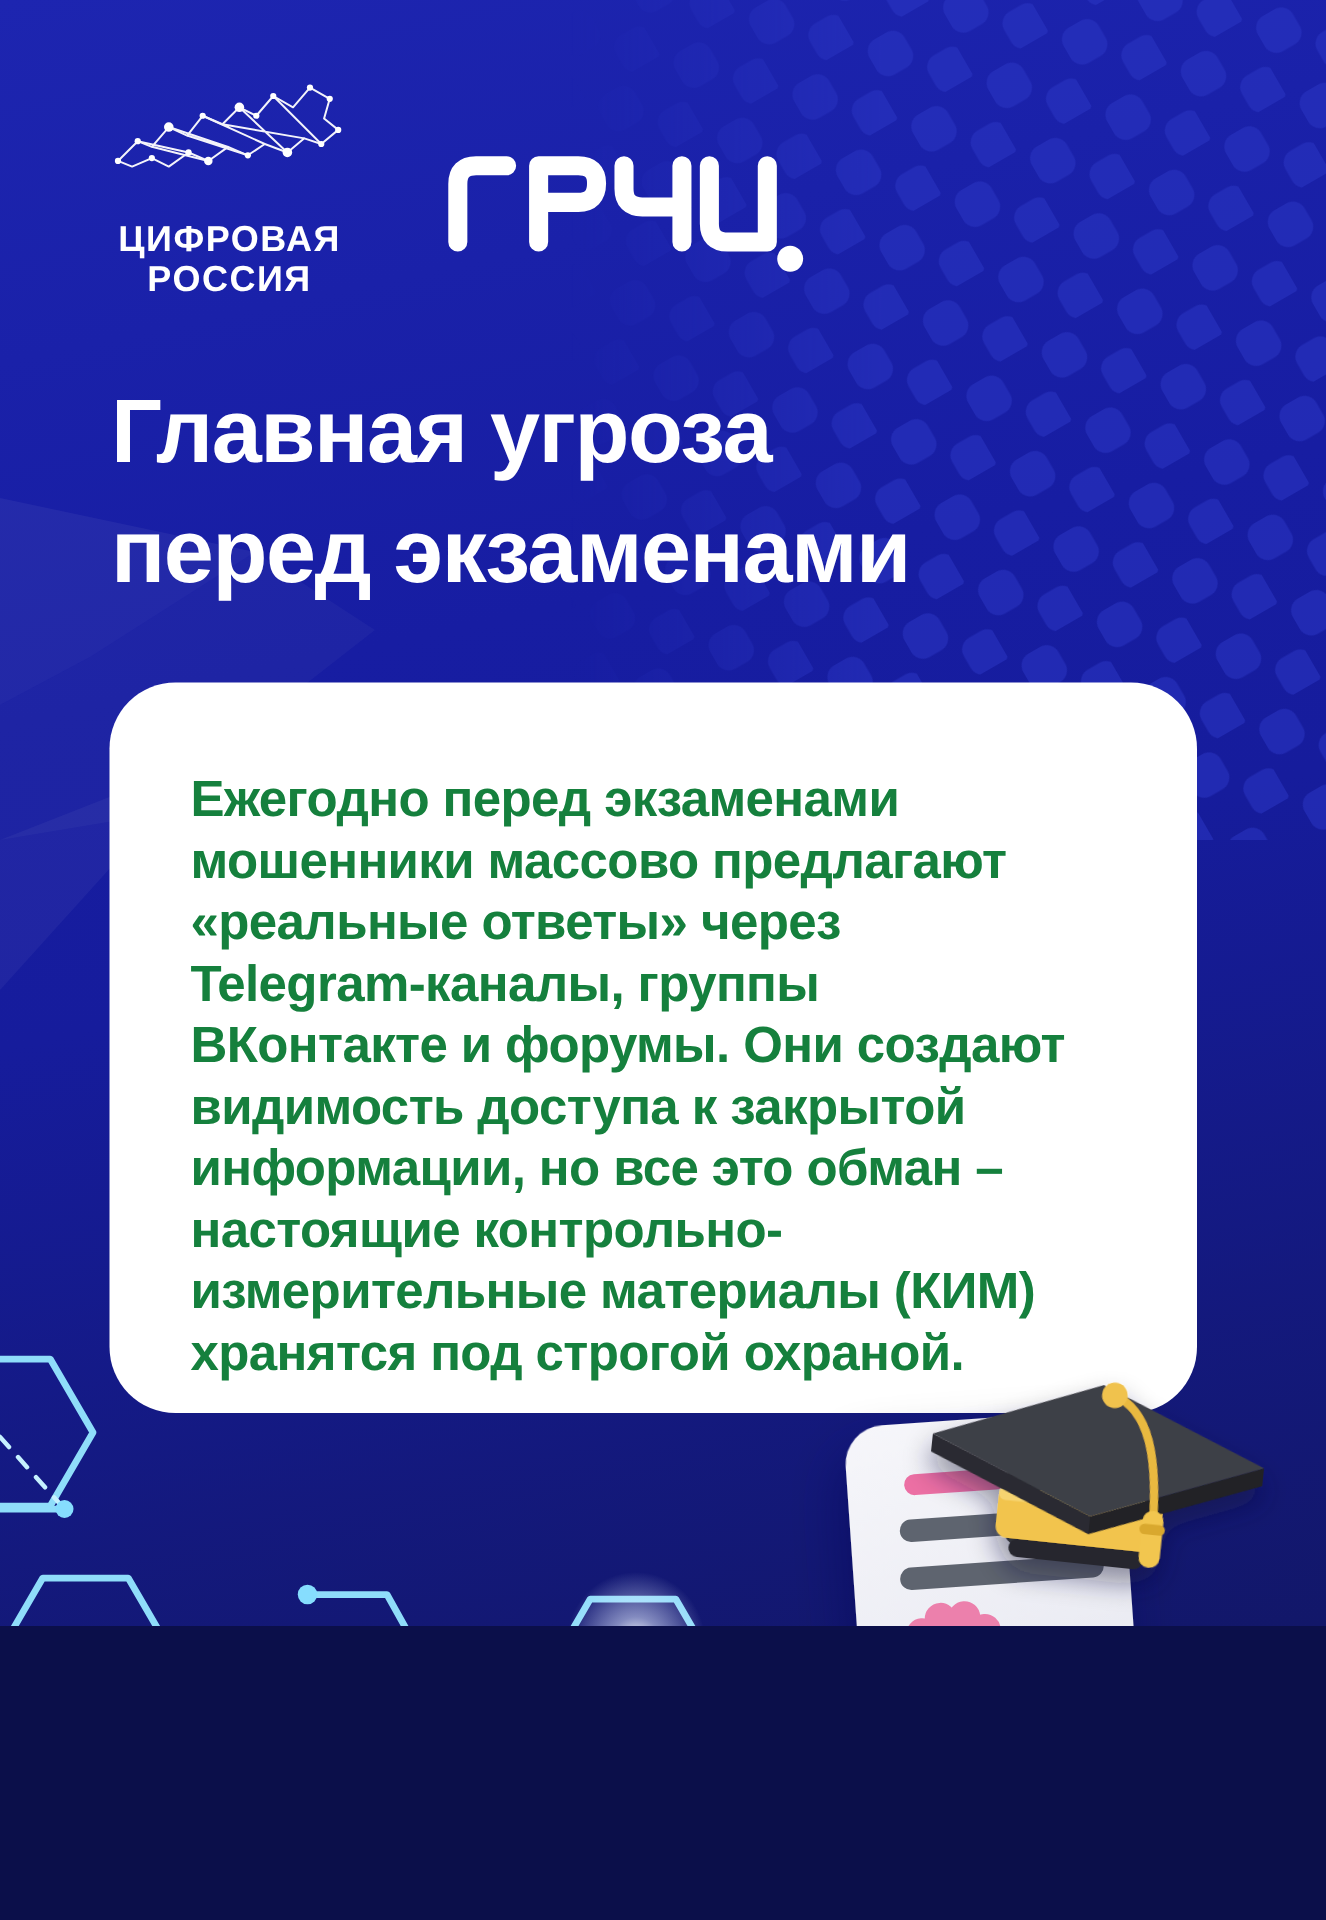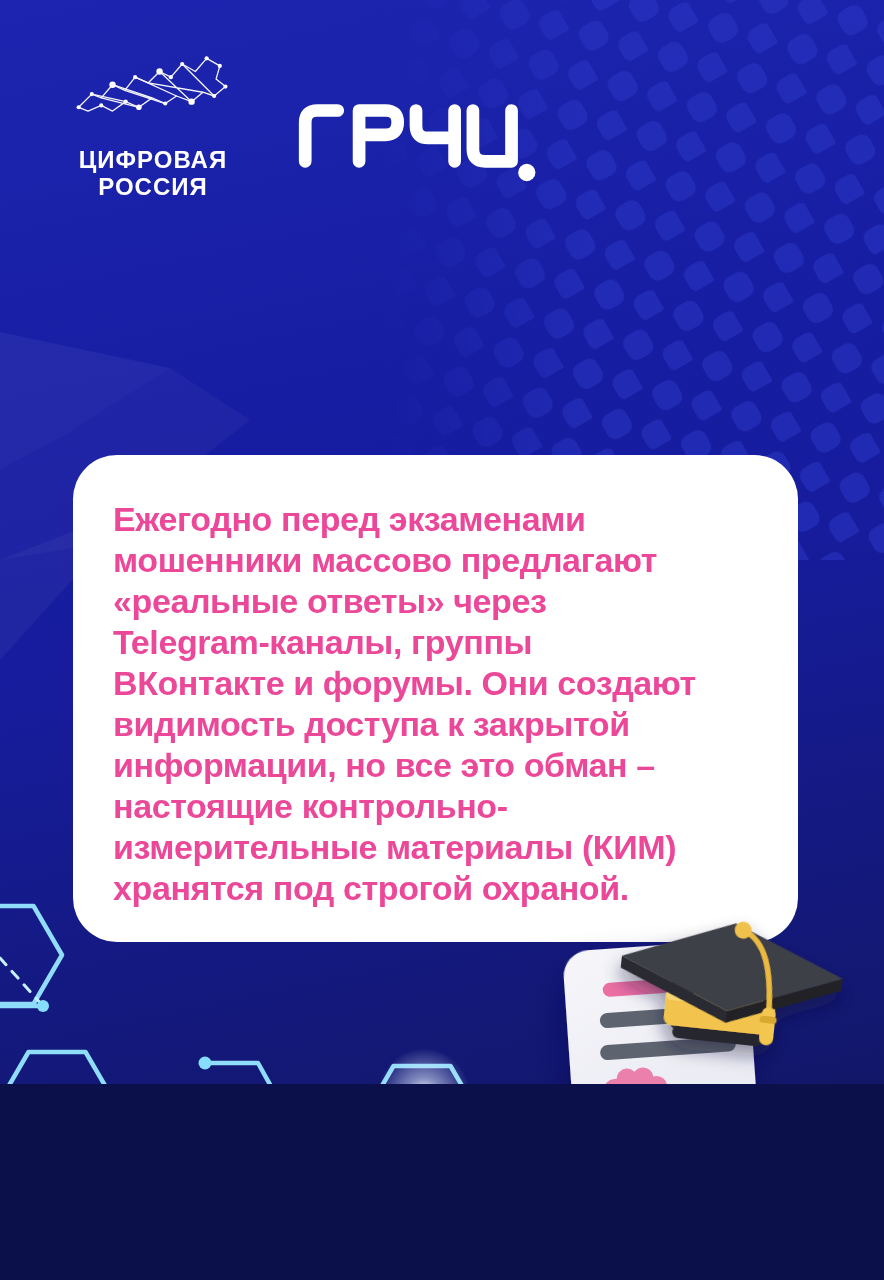--- a/index.html
+++ b/index.html
@@ -21,22 +21,22 @@
     position:absolute;left:74px;top:248px;margin:0;width:780px;
     color:#ffffff;font-size:60px;line-height:80px;font-weight:700;
     letter-spacing:-1px;white-space:pre-line;
   }
 
   .info-card{
     position:absolute;left:73px;top:455px;width:725px;height:487px;
     background:#ffffff;border-radius:44px;box-sizing:border-box;
   }
   .info-card p{
-    margin:0;padding:44px 38px 0 40px;
-    color:#ec4899;font-size:34px;line-height:41px;font-weight:700;
+    margin:14px;padding:44px 38px 0 40px;
+    color:#15803d;font-size:34px;line-height:41px;font-weight:700;
     letter-spacing:-0.4px;white-space:pre-line;
   }
 </style>
 </head>
 <body>
 
 <div class="poster">
 
   <svg class="bg-svg" viewBox="0 0 884 1280">
     <defs>
@@ -166,20 +166,22 @@
       <g stroke="#ffffff" stroke-width="12.5" fill="none" stroke-linecap="round" stroke-linejoin="round">
         <path d="M13,66 L13,28 Q13,16 25,16 L45,16"></path>
         <path d="M66,66 L66,16 L92,16 Q104,16 104,27.5 Q104,40 92,40 L66,40"></path>
         <path d="M122,16 L122,31 Q122,43 134,43 L160,43 M160,16 L160,66"></path>
         <path d="M178,16 L178,54 Q178,66 190,66 L216,66 M216,16 L216,66"></path>
       </g>
       <circle cx="231" cy="77" r="8.5" fill="#ffffff"></circle>
     </svg>
   </div>
 
+  <h1 class="page-title">Главная угроза
+перед экзаменами</h1>
 
   <section class="info-card">
     <p>Ежегодно перед экзаменами
 мошенники массово предлагают
 «реальные ответы» через
 Telegram-каналы, группы
 ВКонтакте и форумы. Они создают
 видимость доступа к закрытой
 информации, но все это обман –
 настоящие контрольно-

